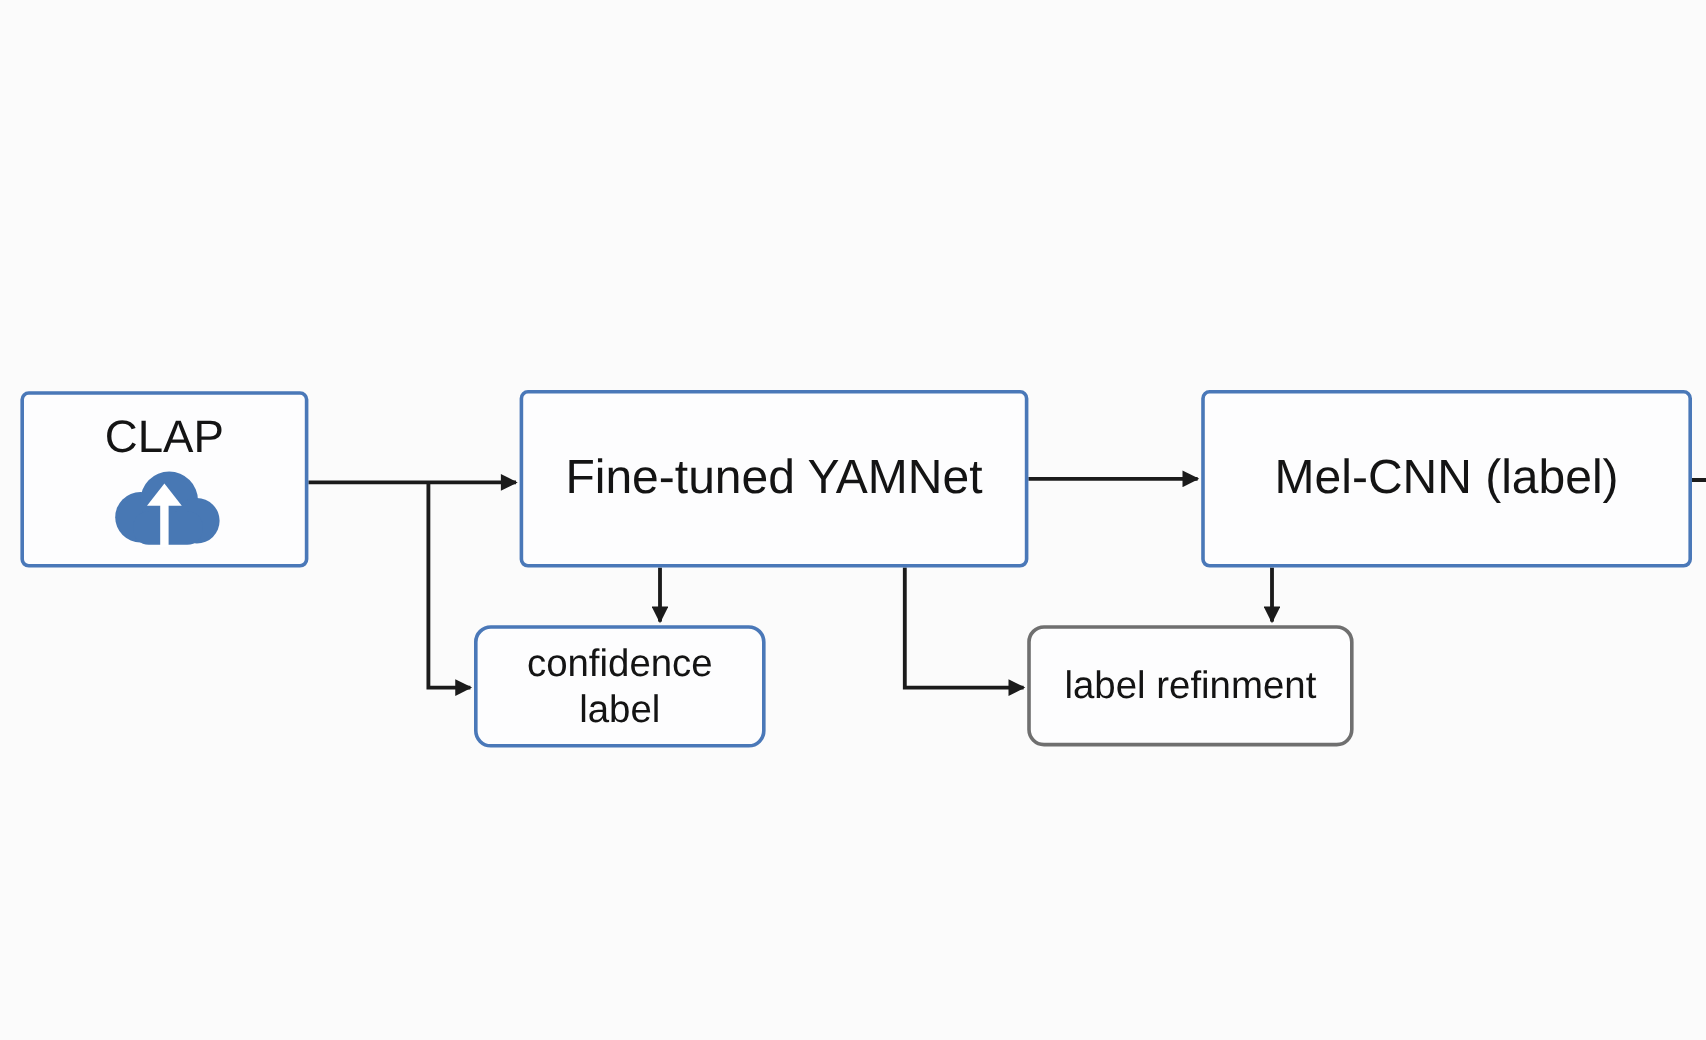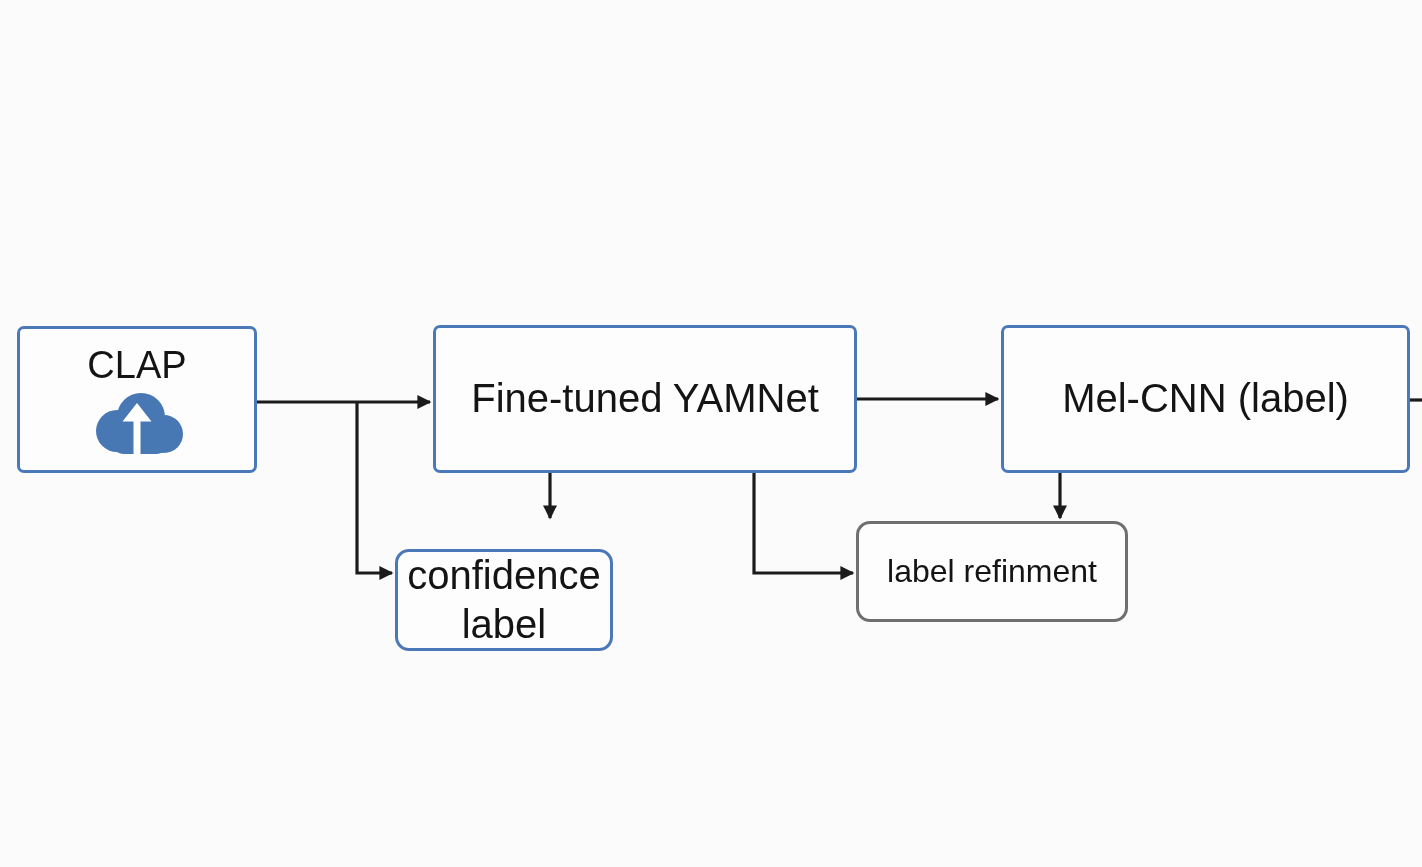--- a/index.html
+++ b/index.html
@@ -33,21 +33,21 @@
     line-height: 1.18;
   }
   .node.blue { border: 3px solid var(--node-border-blue); }
   .node.gray { border: 3px solid var(--node-border-gray); }
   .rect { border-radius: 7px; }
   .round { border-radius: 14px; }
 
   .node-clap   { left: 17px;   top: 326px; width: 240px; height: 147px; font-size: 38px; gap: 2px; padding-top: 0; }
   .node-yamnet { left: 433px;  top: 325px; width: 424px; height: 148px; font-size: 40px; }
   .node-melcnn { left: 1001px; top: 325px; width: 409px; height: 148px; font-size: 40px; }
-  .node-conf   { left: 395px;  top: 521px; width: 218px; height: 102px; font-size: 40px; line-height: 1.22; margin-top: 28px; }
+  .node-conf   { left: 395px;  top: 521px; width: 243px; height: 102px; font-size: 32px; line-height: 1.22; }
   .node-refine { left: 856px;  top: 521px; width: 272px; height: 101px; font-size: 32px; }
 
   .cloud-icon { width: 98px; height: 66px; display: block; }
   .cloud-icon .cloud-body { fill: var(--cloud-blue); }
   .cloud-icon .arrow-up { fill: #ffffff; }
 </style>
 </head>
 <body>
 
 <div class="canvas">

